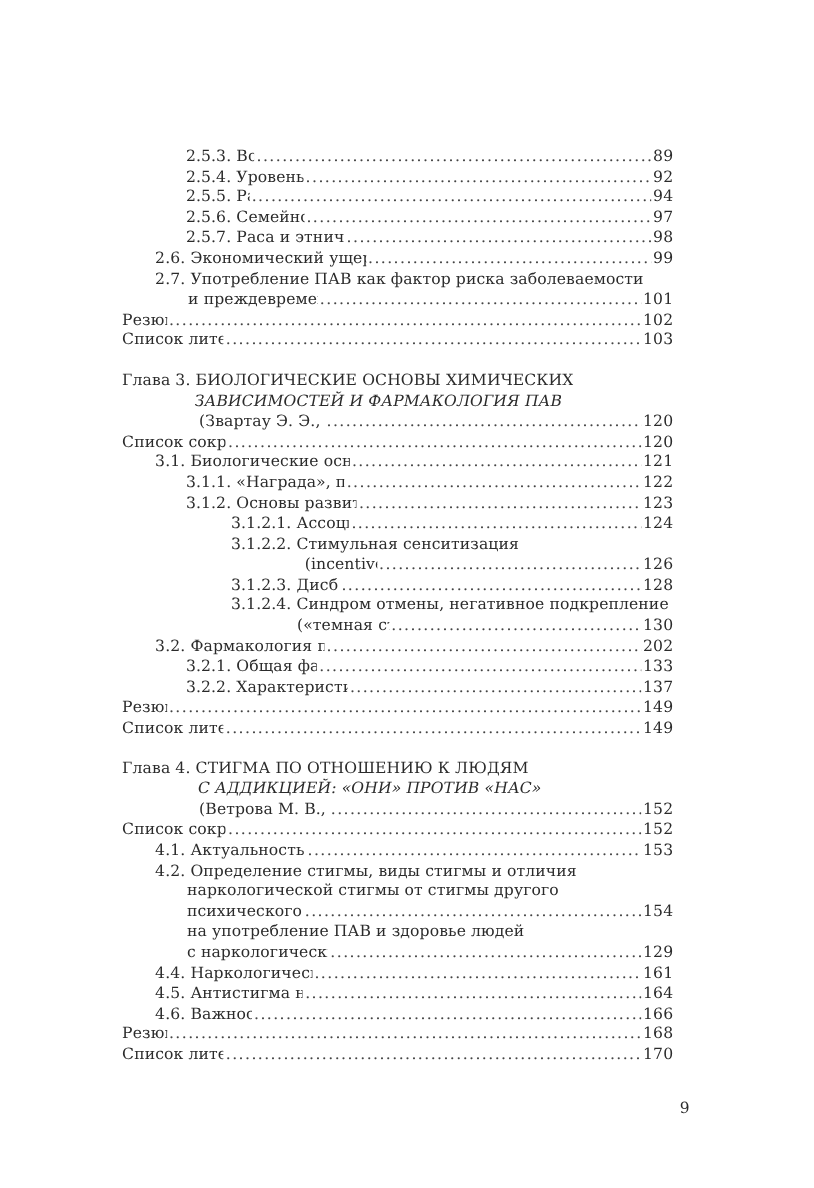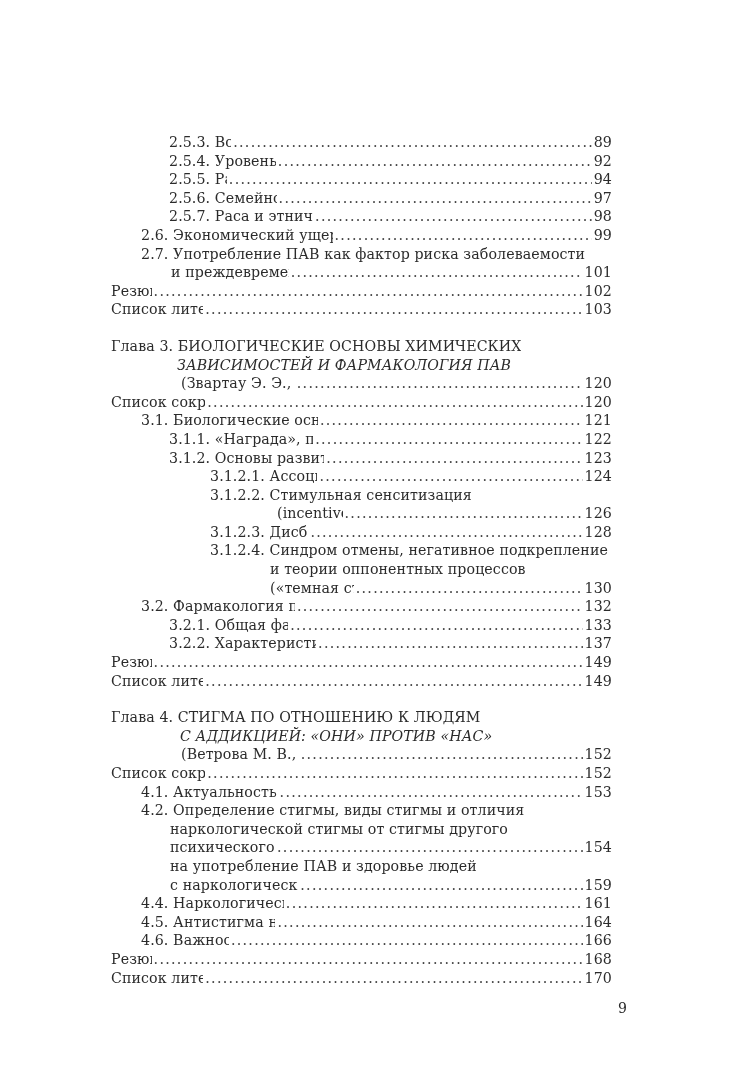--- a/index.html
+++ b/index.html
@@ -146,32 +146,29 @@
   <div class="line l3">
     <span class="txt"><span>3.1.2.3.</span>&nbsp;<span>Дисбаланс дофамина</span></span>
     <span class="dots"></span>
     <span class="pg">128</span>
   </div>
   <div class="entry">
     <div class="line l3">
       <span class="txt"><span>3.1.2.4.</span>&nbsp;<span>Синдром отмены, негативное подкрепление</span></span>
     </div>
     <div class="line" style="padding-left:159px;">
-      <span class="txt">и теории оппонентных процессов</span>
-    </div>
-    <div class="line" style="padding-left:159px;">
       <span class="txt">(«темная сторона» аддикции)</span>
       <span class="dots"></span>
       <span class="pg">130</span>
     </div>
   </div>
   <div class="line l1">
     <span class="txt"><span>3.2.</span>&nbsp;<span>Фармакология психоактивных веществ</span></span>
     <span class="dots"></span>
-    <span class="pg">132</span>
+    <span class="pg">202</span>
   </div>
   <div class="line l2">
     <span class="txt"><span>3.2.1.</span>&nbsp;<span>Общая фармакология ПАВ</span></span>
     <span class="dots"></span>
     <span class="pg">133</span>
   </div>
   <div class="line l2">
     <span class="txt"><span>3.2.2.</span>&nbsp;<span>Характеристика отдельных групп ПАВ</span></span>
     <span class="dots"></span>
     <span class="pg">137</span>
@@ -225,21 +222,21 @@
       <span class="pg">154</span>
     </div>
   </div>
   <div class="entry">
     <div class="line" style="padding-left:59px;">
       <span class="txt">на употребление ПАВ и здоровье людей</span>
     </div>
     <div class="line" style="padding-left:59px;">
       <span class="txt">с наркологическими заболеваниями</span>
       <span class="dots"></span>
-      <span class="pg">159</span>
+      <span class="pg">129</span>
     </div>
   </div>
   <div class="line l1">
     <span class="txt"><span>4.4.</span>&nbsp;<span>Наркологическая стигма в России</span></span>
     <span class="dots"></span>
     <span class="pg">161</span>
   </div>
   <div class="line l1">
     <span class="txt"><span>4.5.</span>&nbsp;<span>Антистигма на разных уровнях</span></span>
     <span class="dots"></span>

